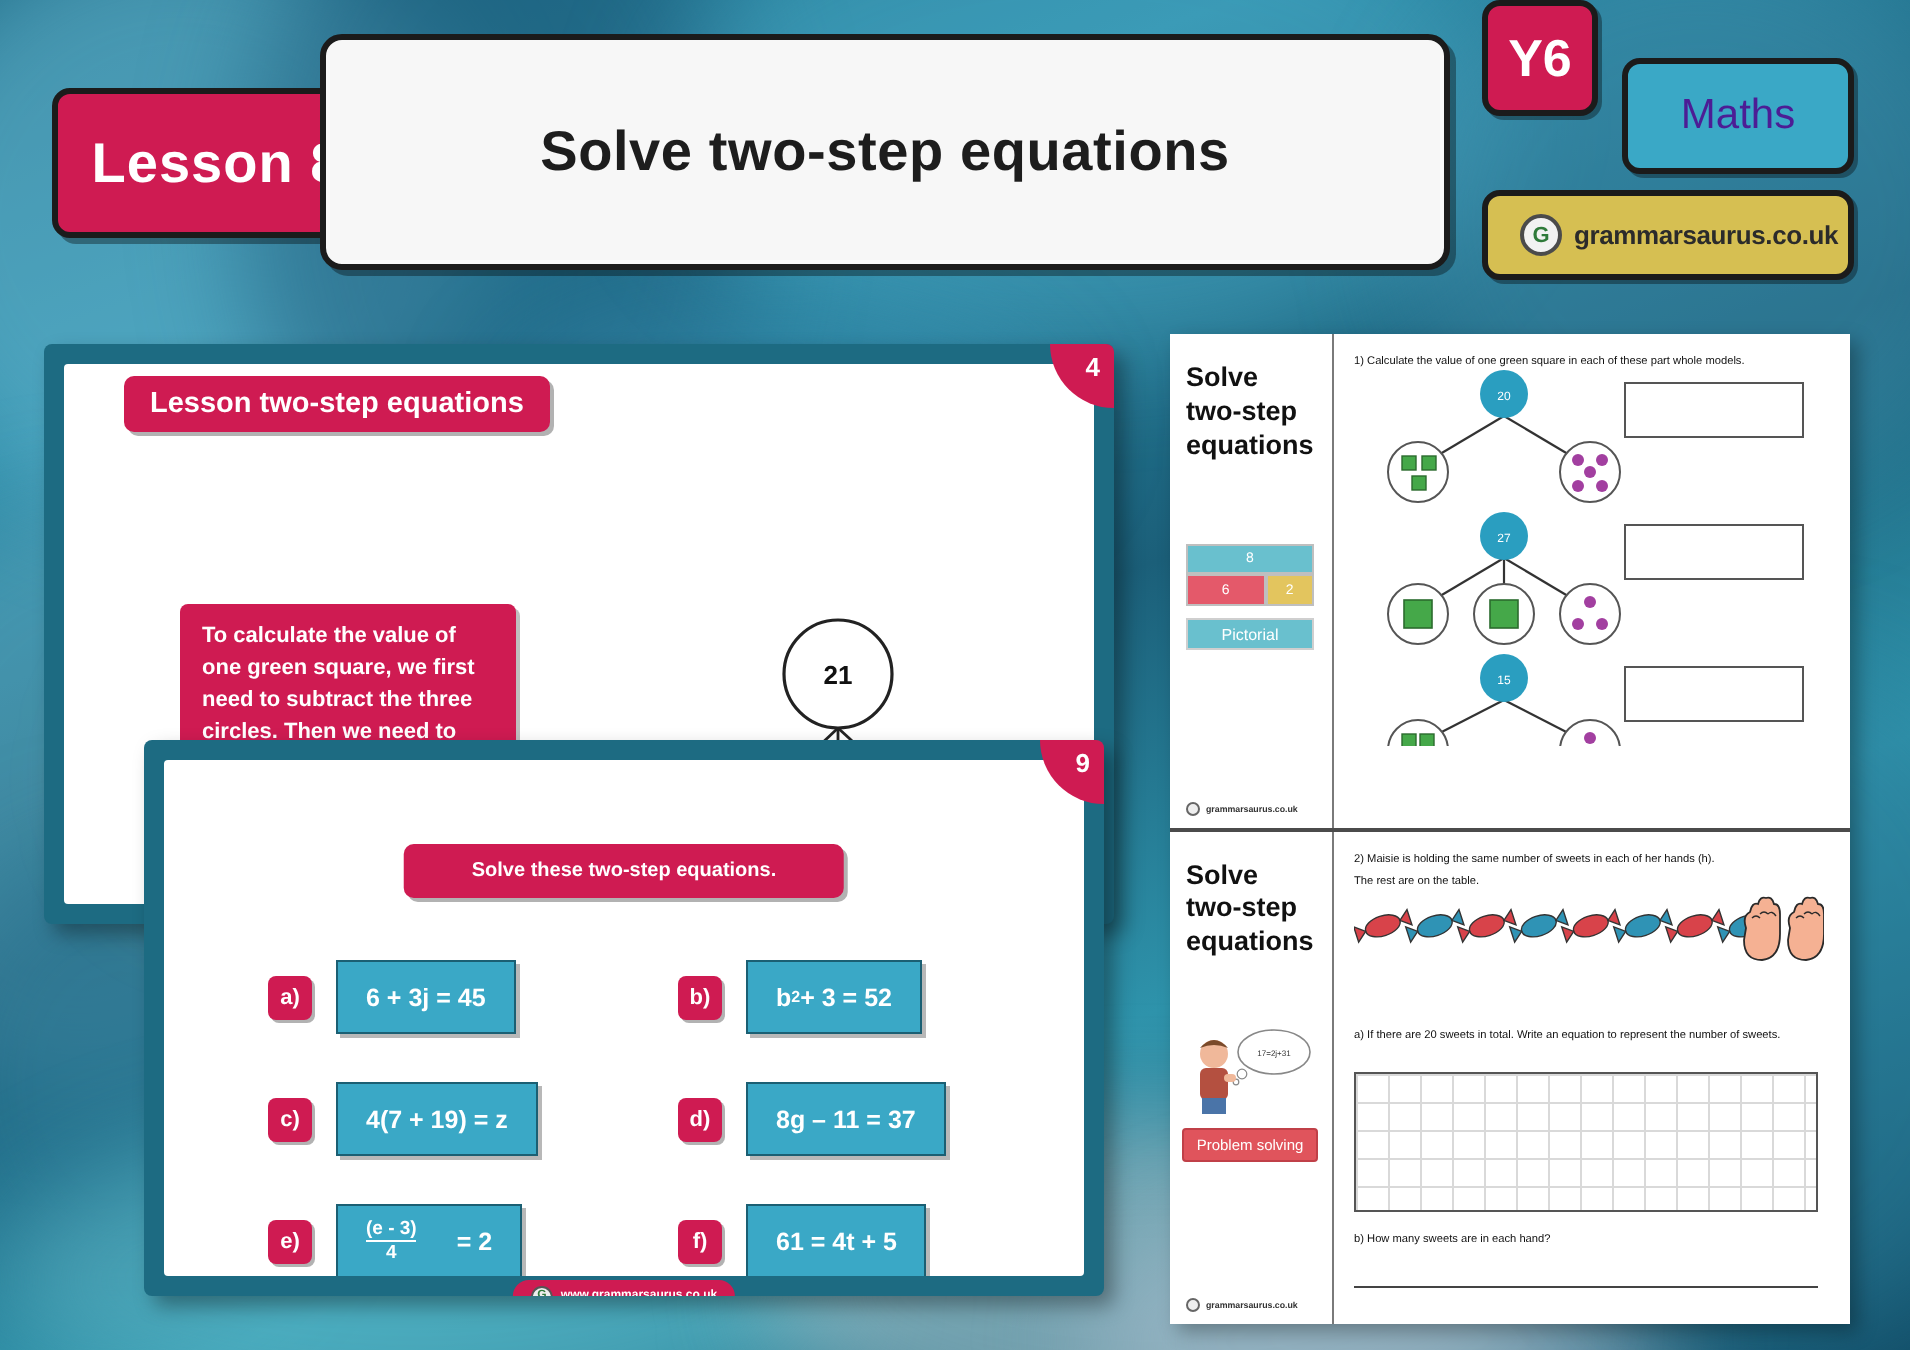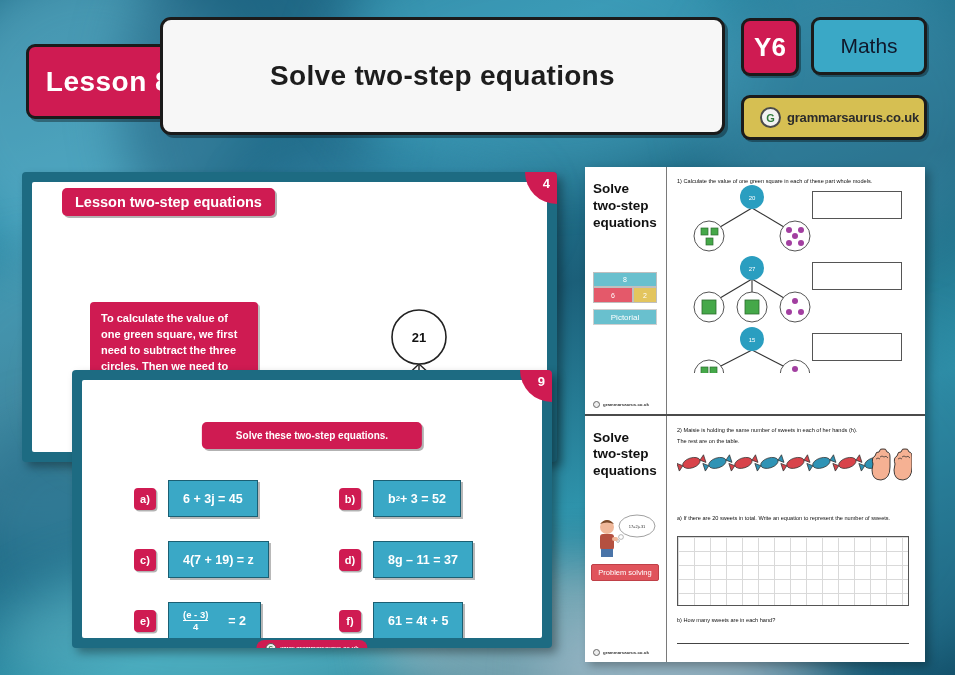--- a/index.html
+++ b/index.html
@@ -39,31 +39,31 @@
     position:absolute; left:160px; top:17px; width:565px; height:118px;
     background:#f7f7f7; border:3px solid #1b1b1b; border-radius:11px;
     display:flex; align-items:center; justify-content:center;
     box-shadow: 3px 3px 0 rgba(0,0,0,.35);
   }
   .title-card span {
     font-size:28px; font-weight:bold; color:#1d1d1d; letter-spacing:.3px;
   }
 
   .y-chip {
-    position:absolute; left:741px; top:18px; width:58px; height:58px;
+    position:absolute; left:741px; top:0; width:58px; height:58px;
     background:#cf1b52; border:3px solid #1b1b1b; border-radius:9px;
     display:flex; align-items:center; justify-content:center;
     color:#fff; font-size:26px; font-weight:bold;
     box-shadow: 2px 2px 0 rgba(0,0,0,.35);
   }
   .subject-chip {
-    position:absolute; left:811px; top:17px; width:116px; height:58px;
+    position:absolute; left:811px; top:29px; width:116px; height:58px;
     background:#3aa8c6; border:3px solid #1b1b1b; border-radius:9px;
     display:flex; align-items:center; justify-content:center;
-    color:#0f172a; font-size:21px;
+    color:#4c1d95; font-size:21px;
     box-shadow: 2px 2px 0 rgba(0,0,0,.35);
   }
   .brand-chip {
     position:absolute; left:741px; top:95px; width:186px; height:45px;
     background:#d6bf52; border:3px solid #1b1b1b; border-radius:9px;
     display:flex; align-items:center; gap:6px; padding-left:16px;
     box-shadow: 2px 2px 0 rgba(0,0,0,.35);
   }
   .brand-chip .logo {
     width:21px; height:21px; border-radius:50%;

